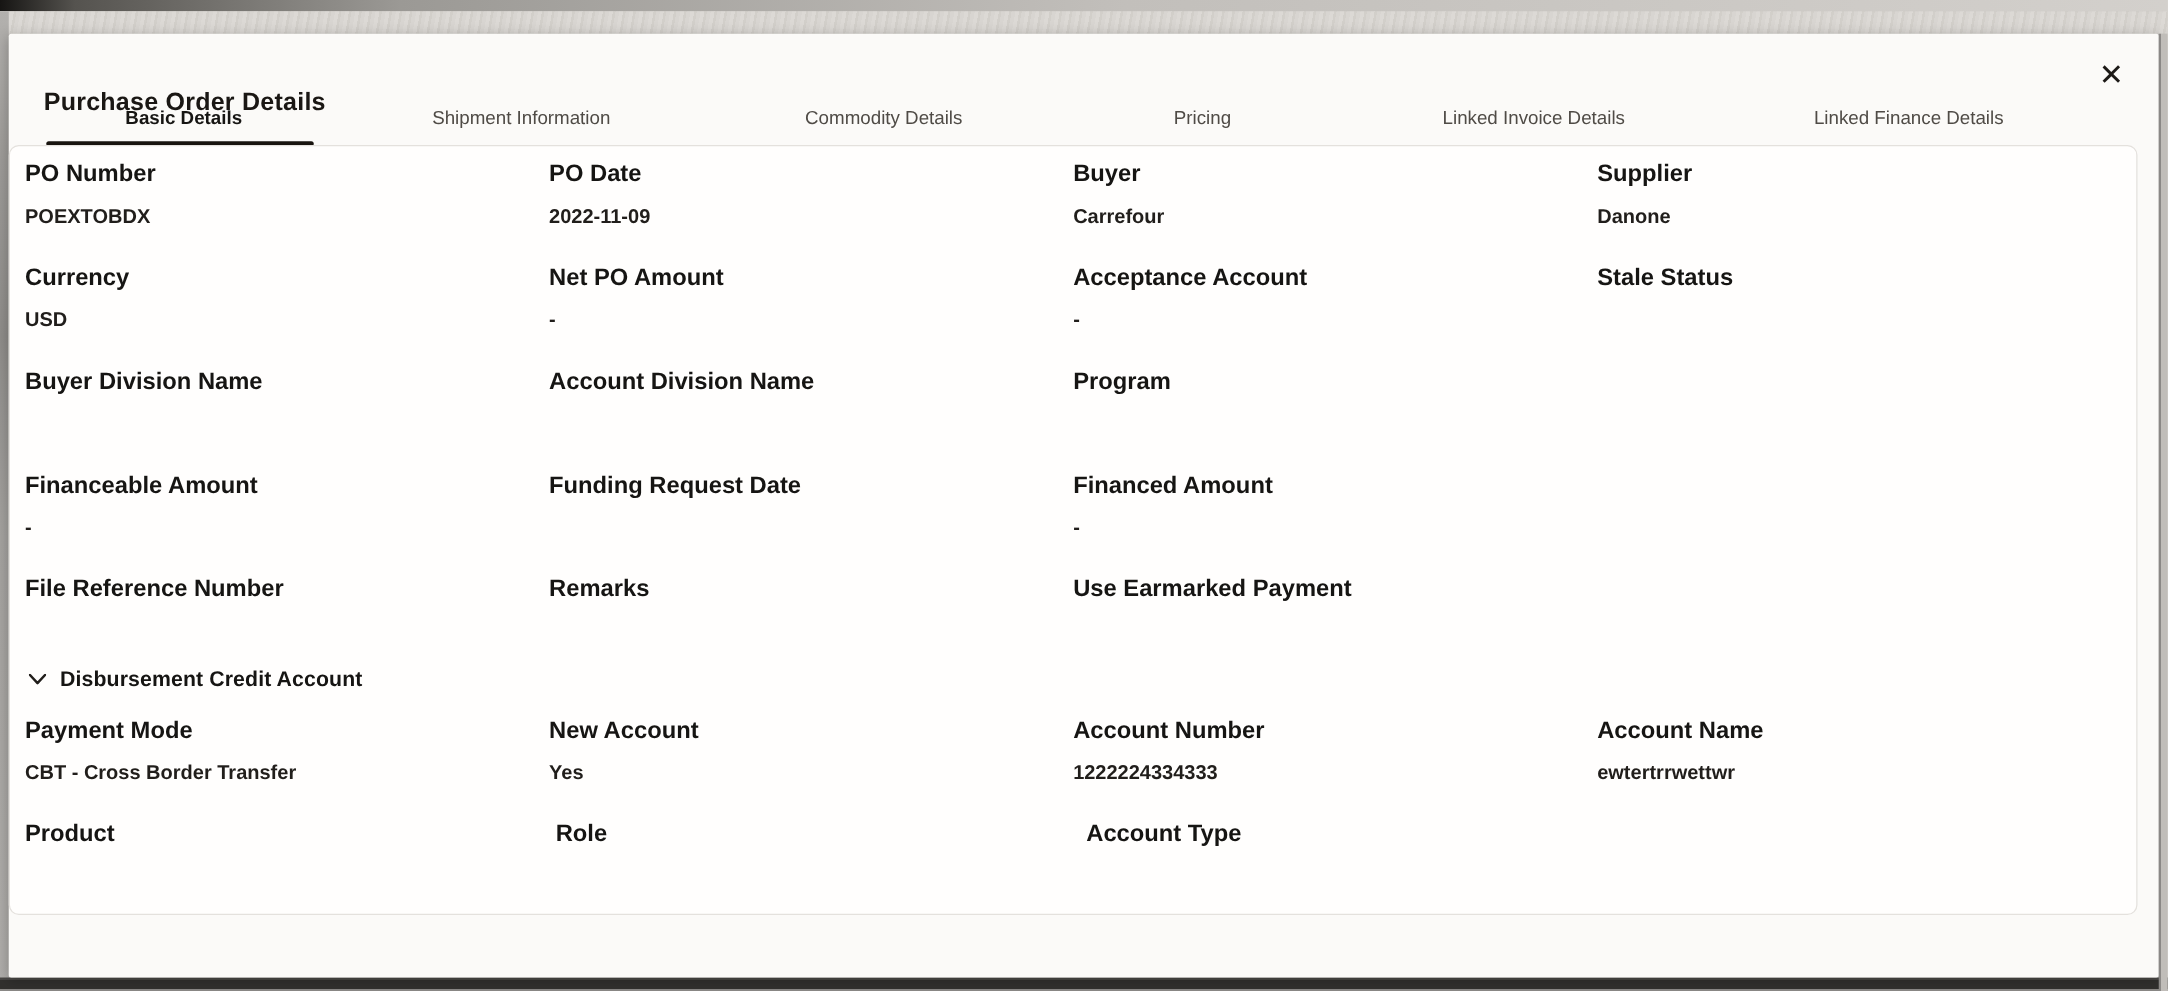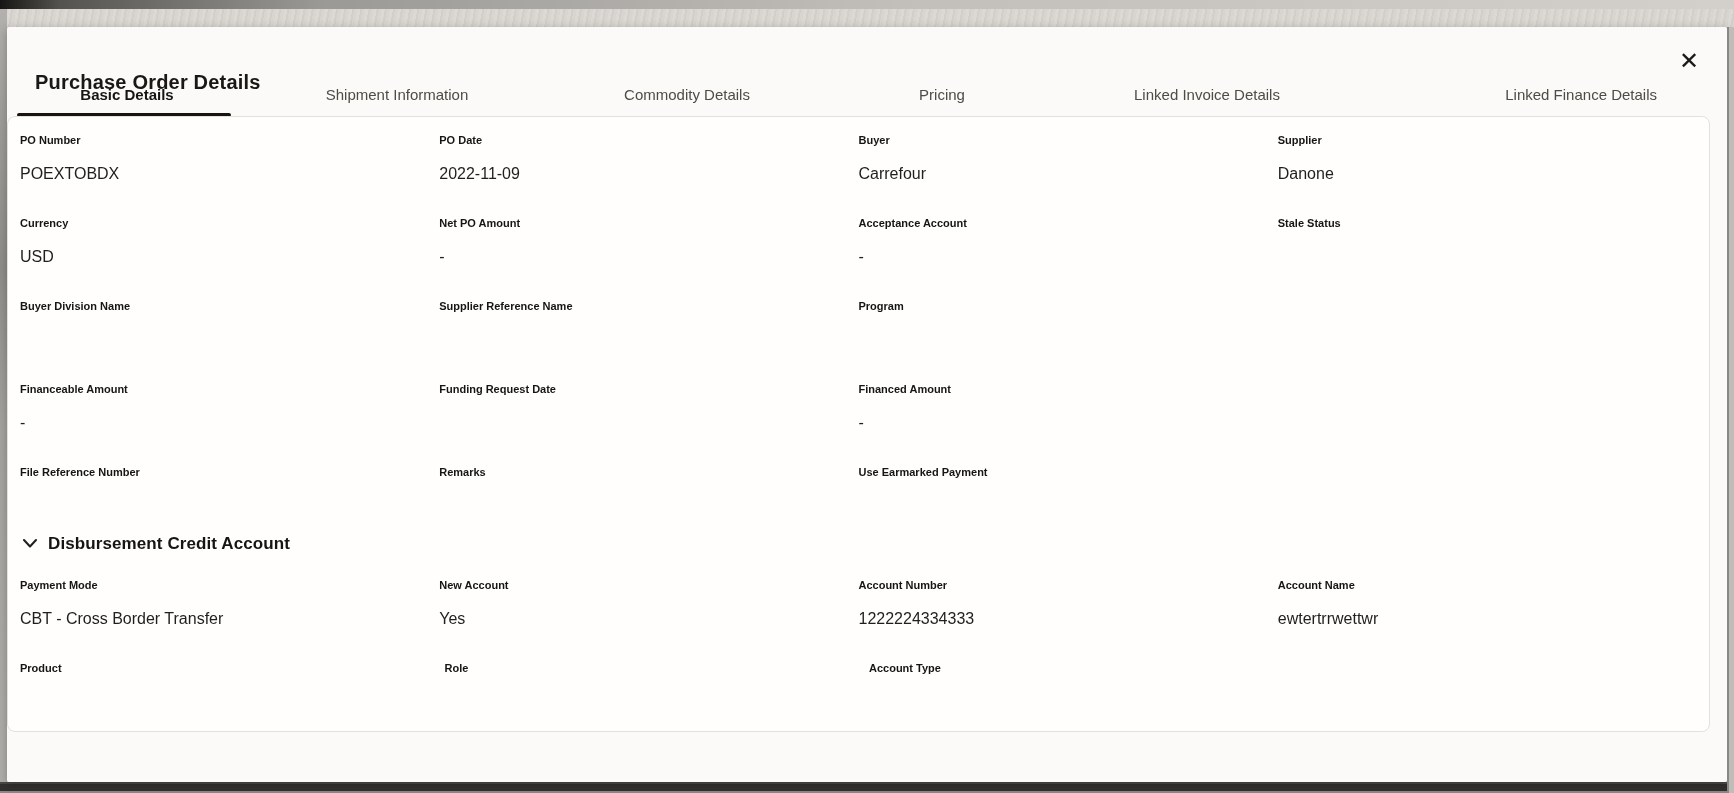--- a/index.html
+++ b/index.html
@@ -30,35 +30,35 @@
 
   
   .tab-bar { position:absolute; left:7px; top:73px; height:43px; display:flex; align-items:center; }
   .tab { position:relative; height:43px; display:flex; align-items:center; justify-content:center;
     font-size:15px; color:#4f4b46; cursor:pointer; }
   .tab:nth-child(1){ width:240px; }
   .tab:nth-child(2){ width:300px; }
   .tab:nth-child(3){ width:280px; }
   .tab:nth-child(4){ width:230px;text-align:center; }
   .tab:nth-child(5){ width:300px; }
-  .tab:nth-child(6){ width:300px;justify-content:flex-end; }
-  .tab.active { color:#161513; font-weight:700; }
+  .tab:nth-child(6){ width:300px; }
+  .tab.active { color:#161513; font-weight:700;margin-left:20px; }
   .tab.active::after { content:""; position:absolute; left:10px; right:16px; bottom:-1px;
     height:4px; border-radius:3px; background:#18140f; }
 
   
   .card { position:absolute; left:7px; top:116px; width:1703px; height:616px;
     background:#fffefd; border:1px solid #e4e1dd; border-radius:8px; overflow:hidden;
     padding:0 12px; }
   .grid-row { display:grid; grid-template-columns:repeat(4,1fr); height:83px; padding-top:15px; }
   .grid-row.short { height:76px; }
   .grid-row.last { height:88px;gap:21px; }
   .field { padding-right:20px; }
-  .field-label { font-size:11px; font-weight:700; color:#161513; line-height:16px; }
-  .field-value { margin-top:16px; font-size:16px; font-weight:400; color:#211e1b; line-height:20px;
+  .field-label { font-size:19px; font-weight:700; color:#161513; line-height:16px; }
+  .field-value { margin-top:16px; font-size:16px; font-weight:700; color:#211e1b; line-height:20px;
     min-height:20px; white-space:nowrap; }
 
   
   .section-header { height:37px; display:flex; align-items:center; gap:10px; cursor:pointer;
     padding-left:2px; }
   .chev { width:16px; height:16px; display:flex; align-items:center; justify-content:center; }
   .section-title { font-size:17px; font-weight:700; color:#161513; letter-spacing:.1px; }
 </style>
 </head>
 <body>
@@ -135,21 +135,21 @@
           <div class="field-label">Stale Status</div>
           <div class="field-value"></div>
         </div>
       </div>
       <div class="grid-row">
         <div class="field">
           <div class="field-label">Buyer Division Name</div>
           <div class="field-value"></div>
         </div>
         <div class="field">
-          <div class="field-label">Supplier Reference Name</div>
+          <div class="field-label">Account Division Name</div>
           <div class="field-value"></div>
         </div>
         <div class="field">
           <div class="field-label">Program</div>
           <div class="field-value"></div>
         </div>
       </div>
       <div class="grid-row">
         <div class="field">
           <div class="field-label">Financeable Amount</div>

